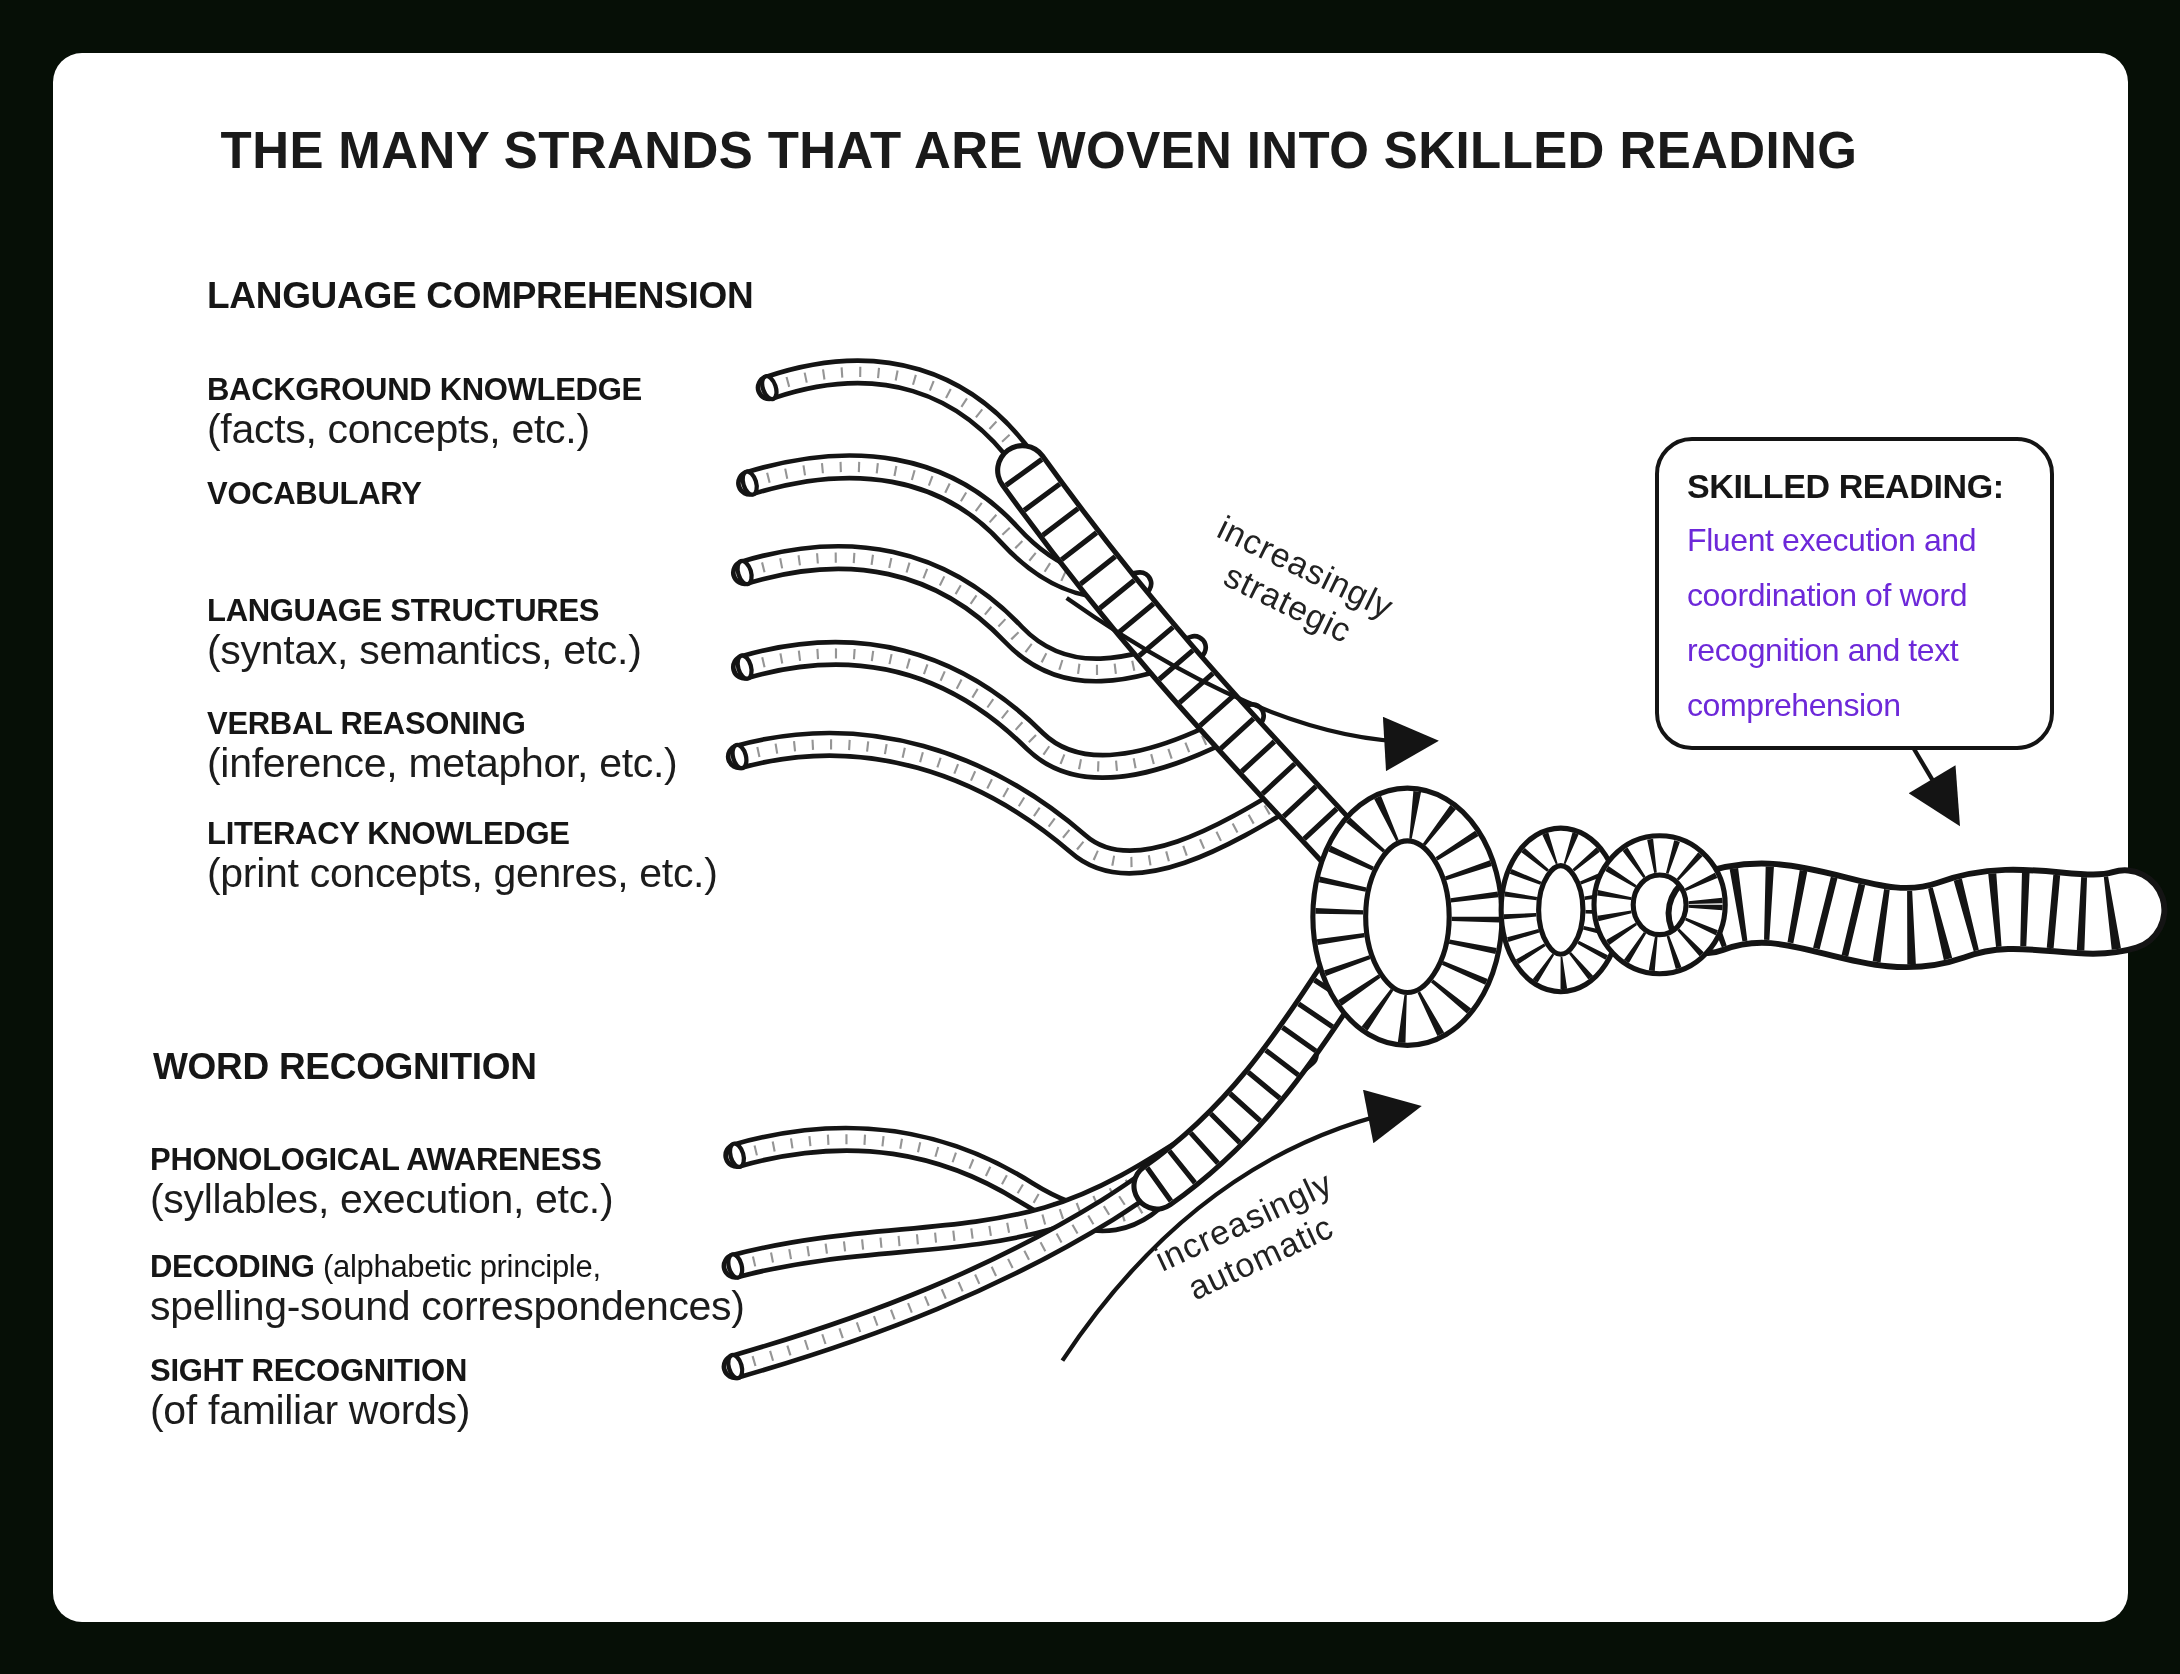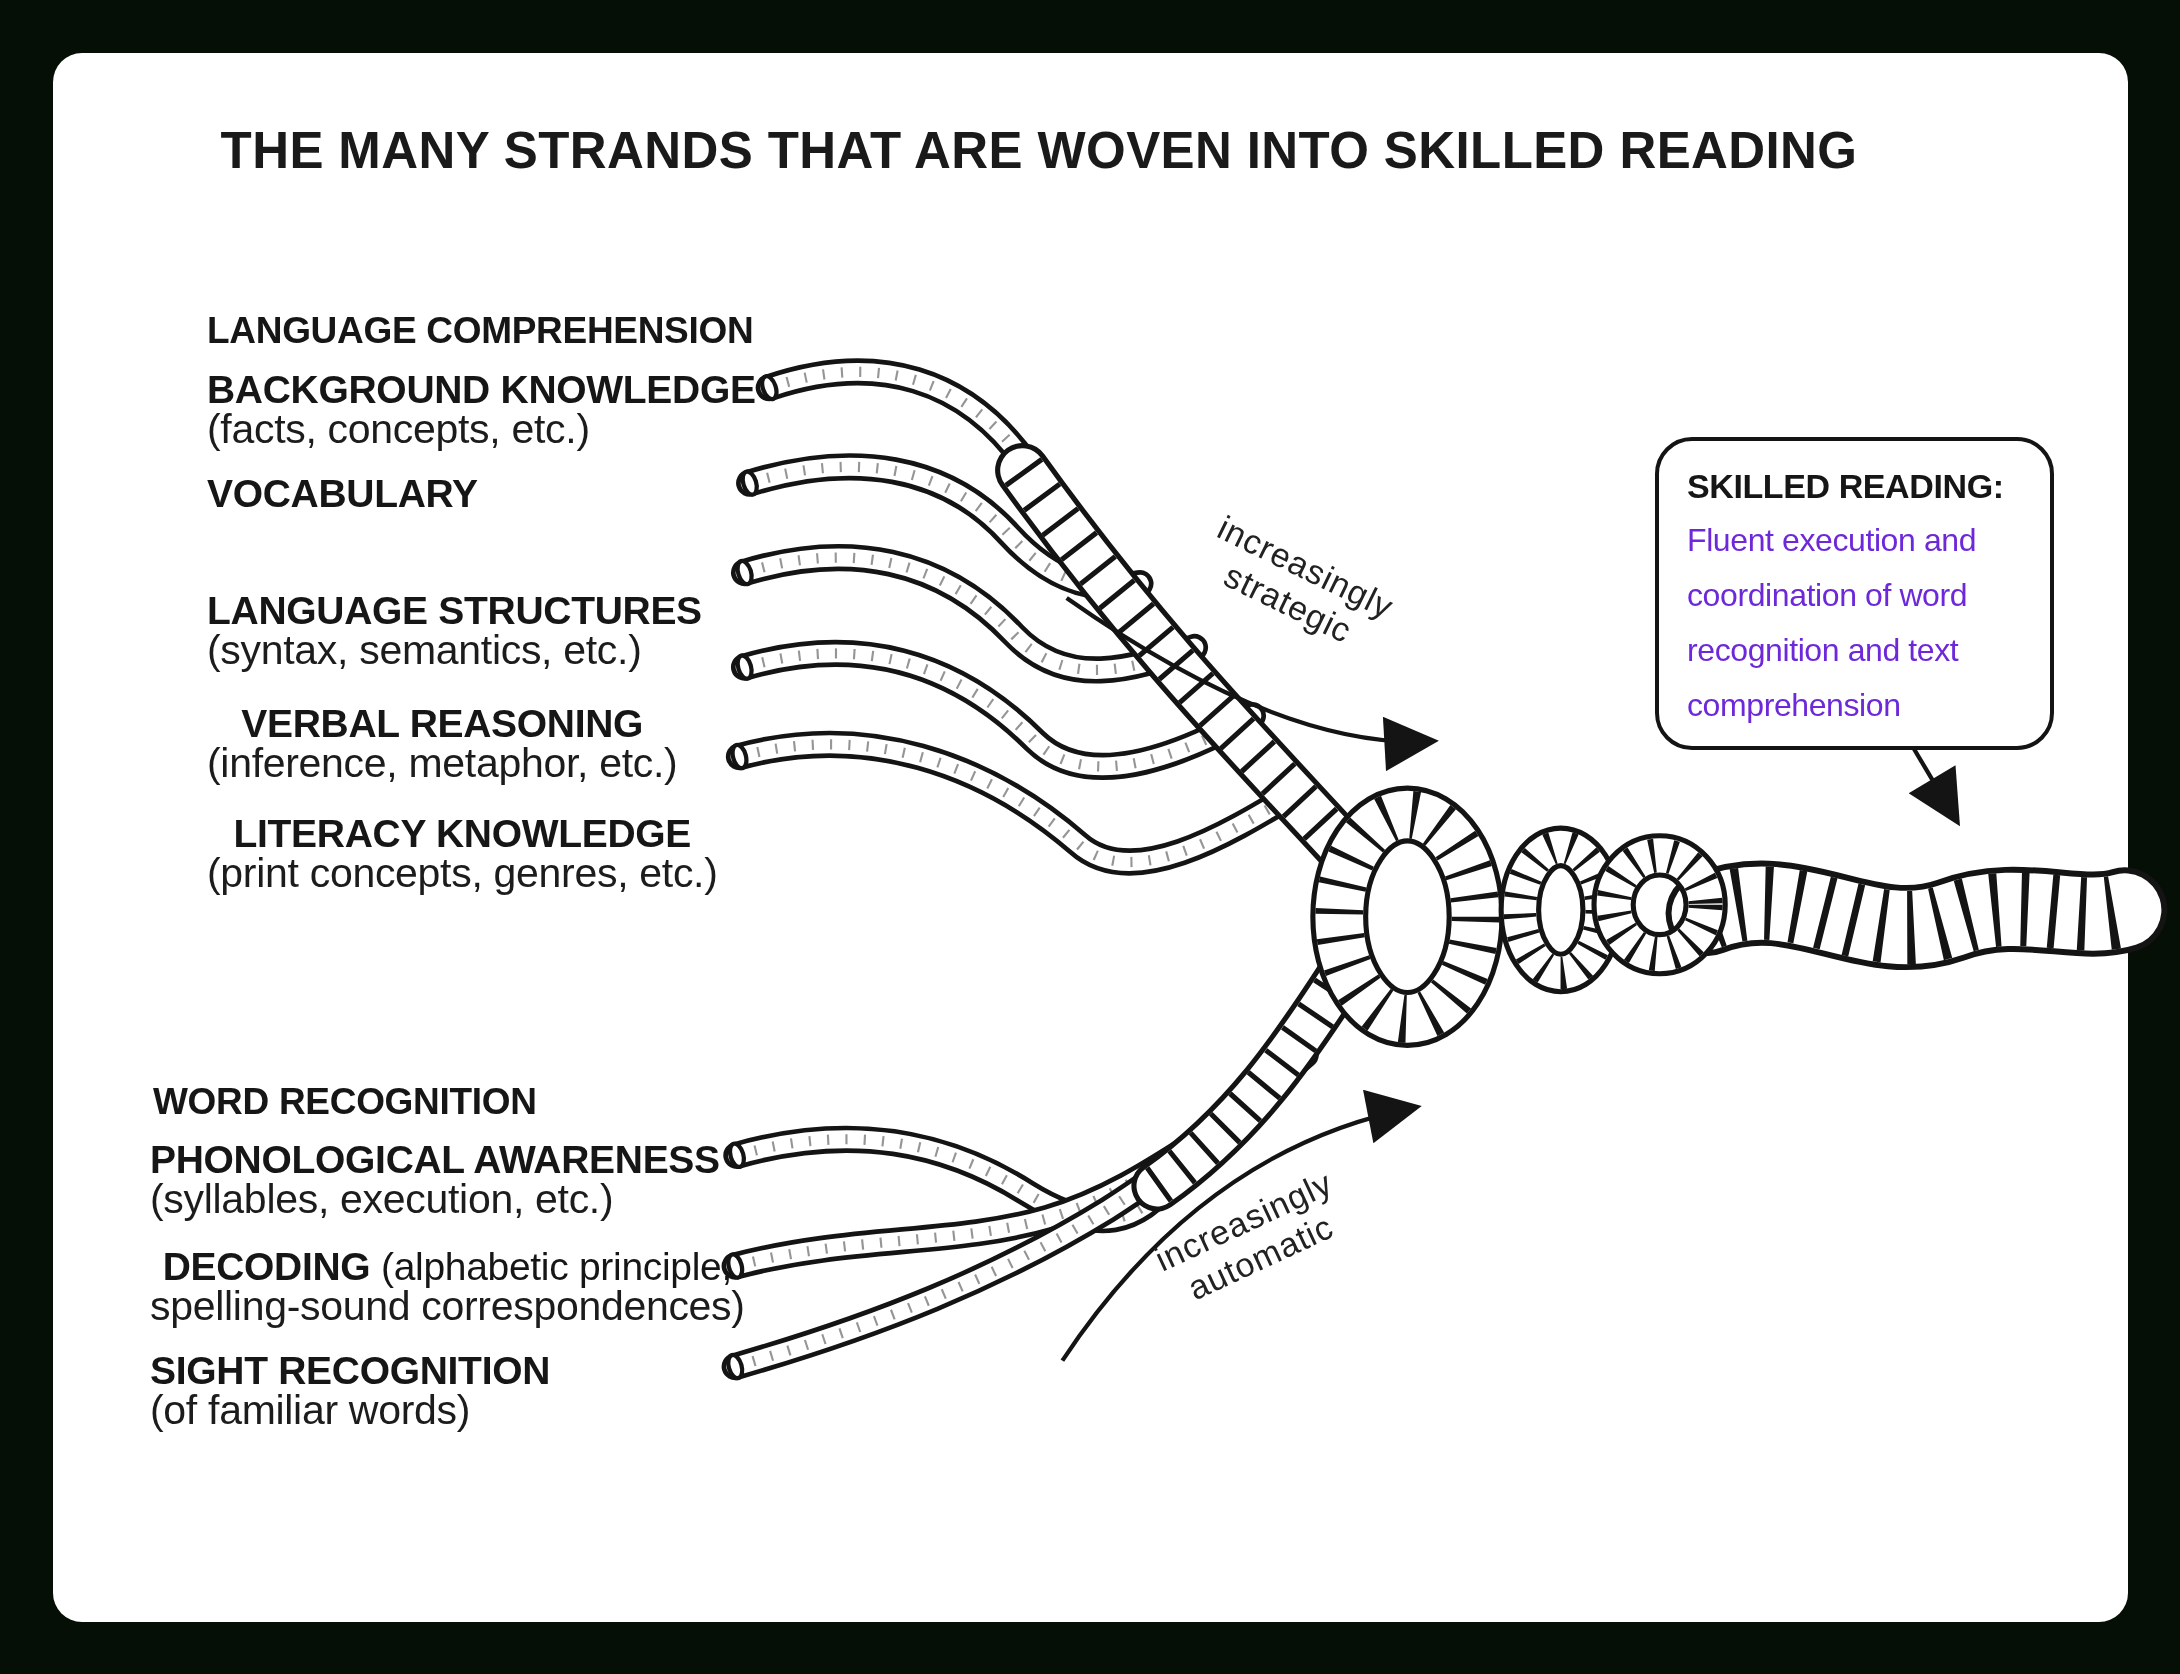--- a/index.html
+++ b/index.html
@@ -25,24 +25,24 @@
   
   .tubeO{stroke:#141414;fill:none;stroke-linecap:round;}
   .tubeI{stroke:#ffffff;fill:none;stroke-linecap:round;}
   .rib{stroke:#141414;fill:none;stroke-linecap:butt;}
   .stitch{stroke:#141414;fill:none;stroke-linecap:butt;stroke-width:12;stroke-dasharray:2.5 19;opacity:.45;}
   .cap{fill:#ffffff;stroke:#141414;stroke-width:5;}
   .arrowline{stroke:#141414;stroke-width:5;fill:none;}
   
   .sec-header{
     position:absolute;font-size:37px;line-height:43px;font-weight:700;
-    letter-spacing:-0.3px;white-space:nowrap;color:#161616;margin-top:35px;
+    letter-spacing:-0.3px;white-space:nowrap;color:#161616;
   }
   .item{position:absolute;white-space:nowrap;}
-  .item .term{font-size:39px;line-height:40px;font-weight:700;letter-spacing:-0.3px;text-align:center;}
+  .item .term{font-size:31px;line-height:40px;font-weight:700;letter-spacing:-0.3px;}
   .item .term .inline{font-weight:400;}
   .item .detail{font-size:41px;line-height:38px;font-weight:400;letter-spacing:-0.3px;color:#1c1c1c;}
   
   .arrow-label{
     position:absolute;text-align:center;font-size:34px;line-height:40px;
     font-weight:400;letter-spacing:0.9px;color:#222222;white-space:nowrap;
   }
   .arrow-label.top{left:1297px;top:585px;transform:translate(-50%,-50%) rotate(26deg);}
   .arrow-label.bottom{left:1252px;top:1239px;transform:translate(-50%,-50%) rotate(-25deg);}
   

